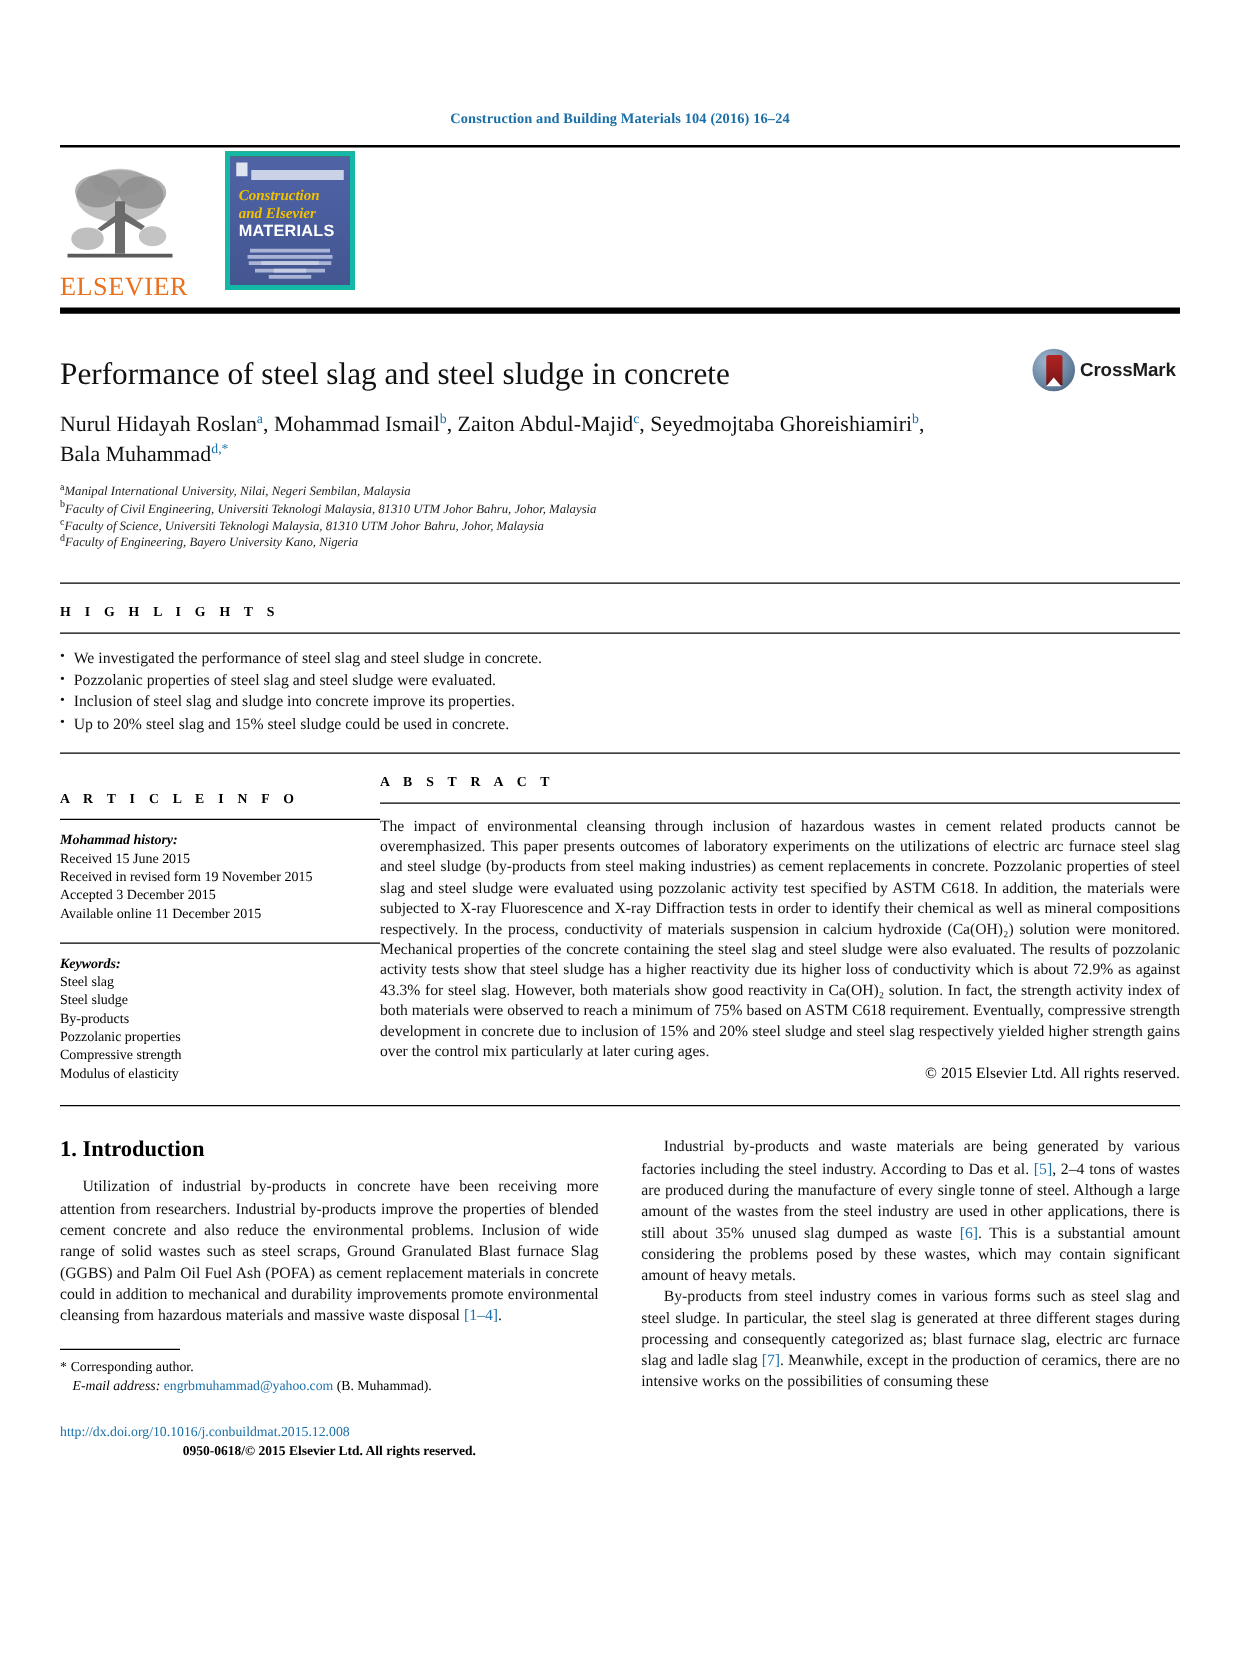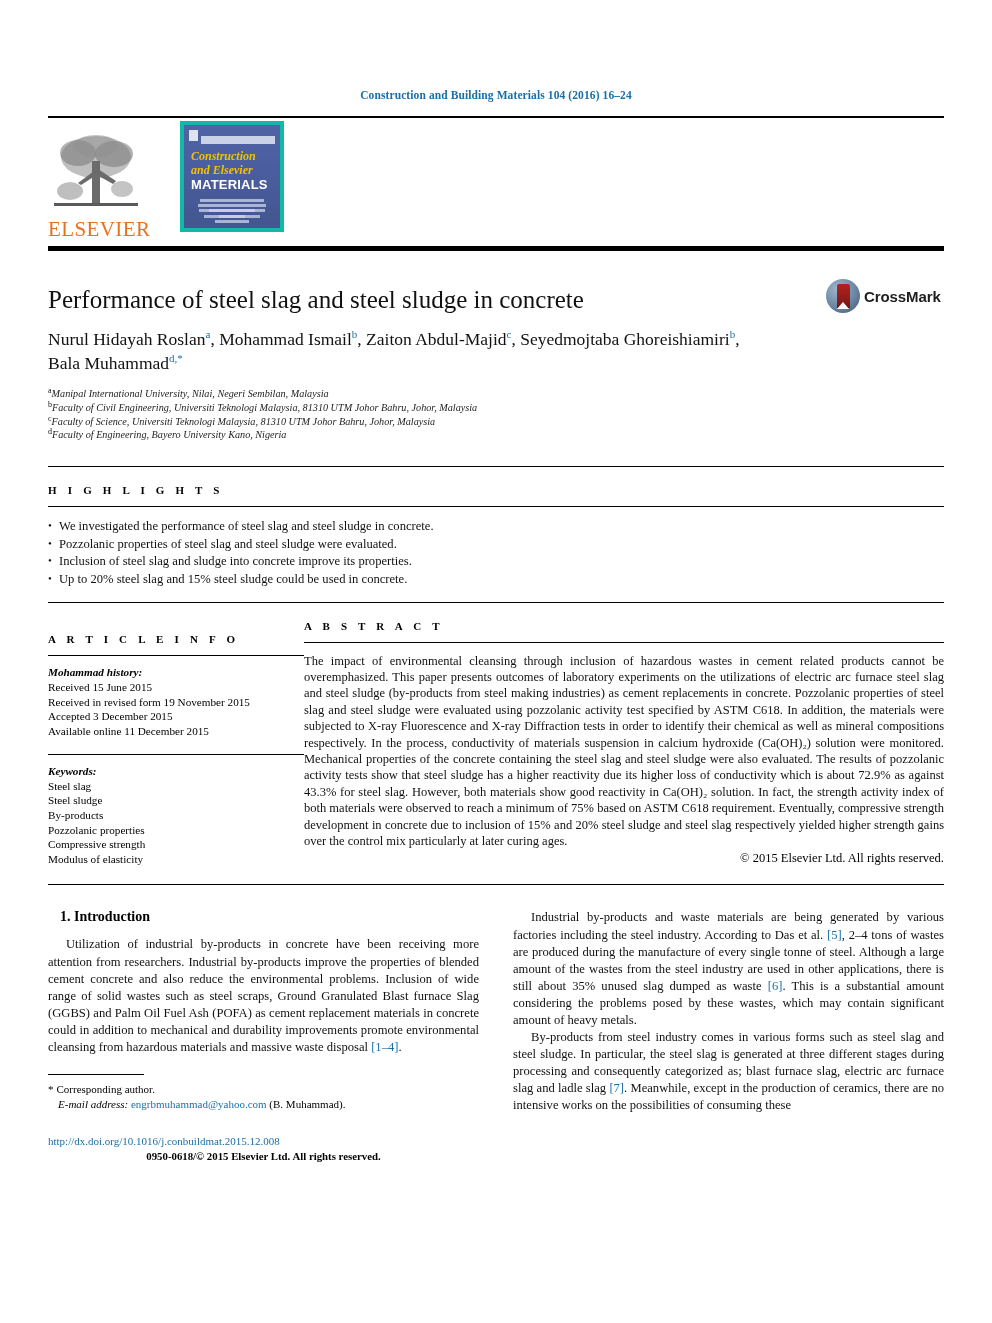--- a/index.html
+++ b/index.html
@@ -331,22 +331,22 @@
   .body-rule { border-top: 1.1px solid #000; margin-top: 18px; }
   .body-cols {
     display: flex;
     gap: 34px;
     margin-top: 24px;
   }
   .bcol { flex: 1 1 0; width: 431px; }
   .sec-head {
     font-family: "Liberation Serif", serif;
     font-weight: bold;
-    font-size: 14px;
-    margin: 0 0 11px 12px;
+    font-size: 18px;
+    margin: 0 0 11px 0;
   }
   .para {
     font-family: "Liberation Serif", serif;
     font-size: 12.6px;
     line-height: 17.1px;
     text-align: justify;
     margin: 0;
     text-indent: 18px;
     color: #111;
   }

